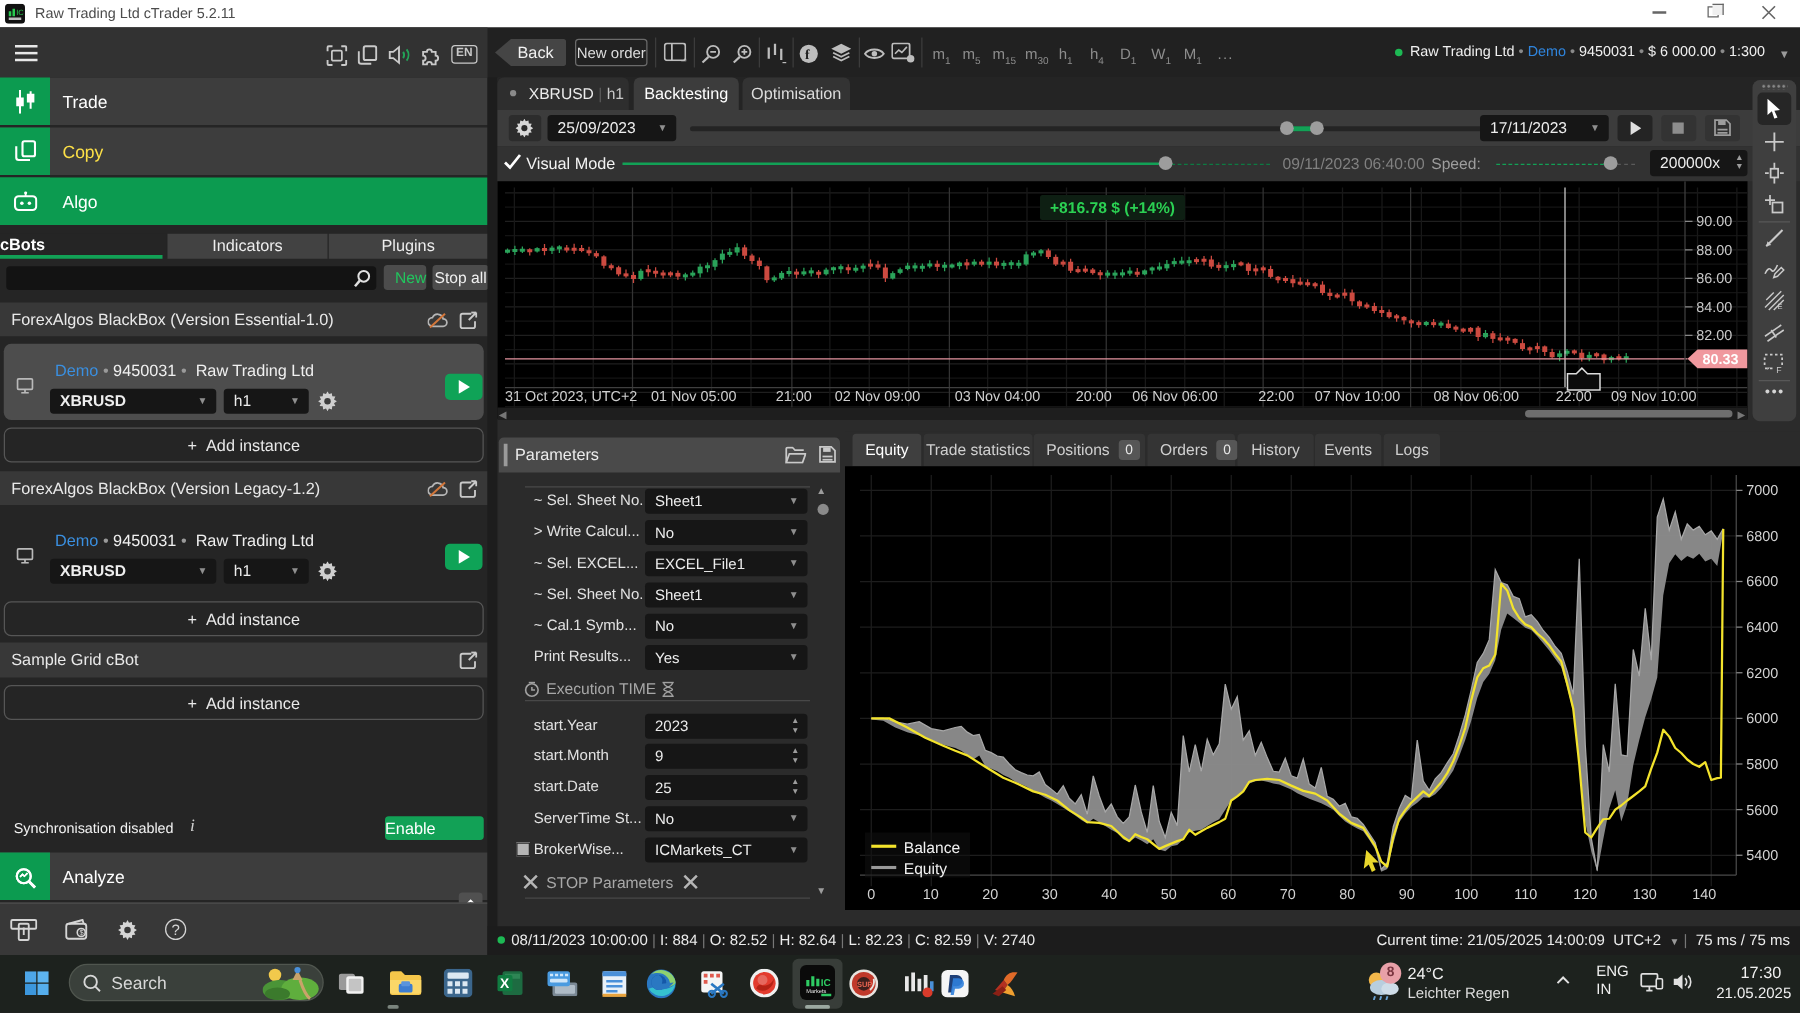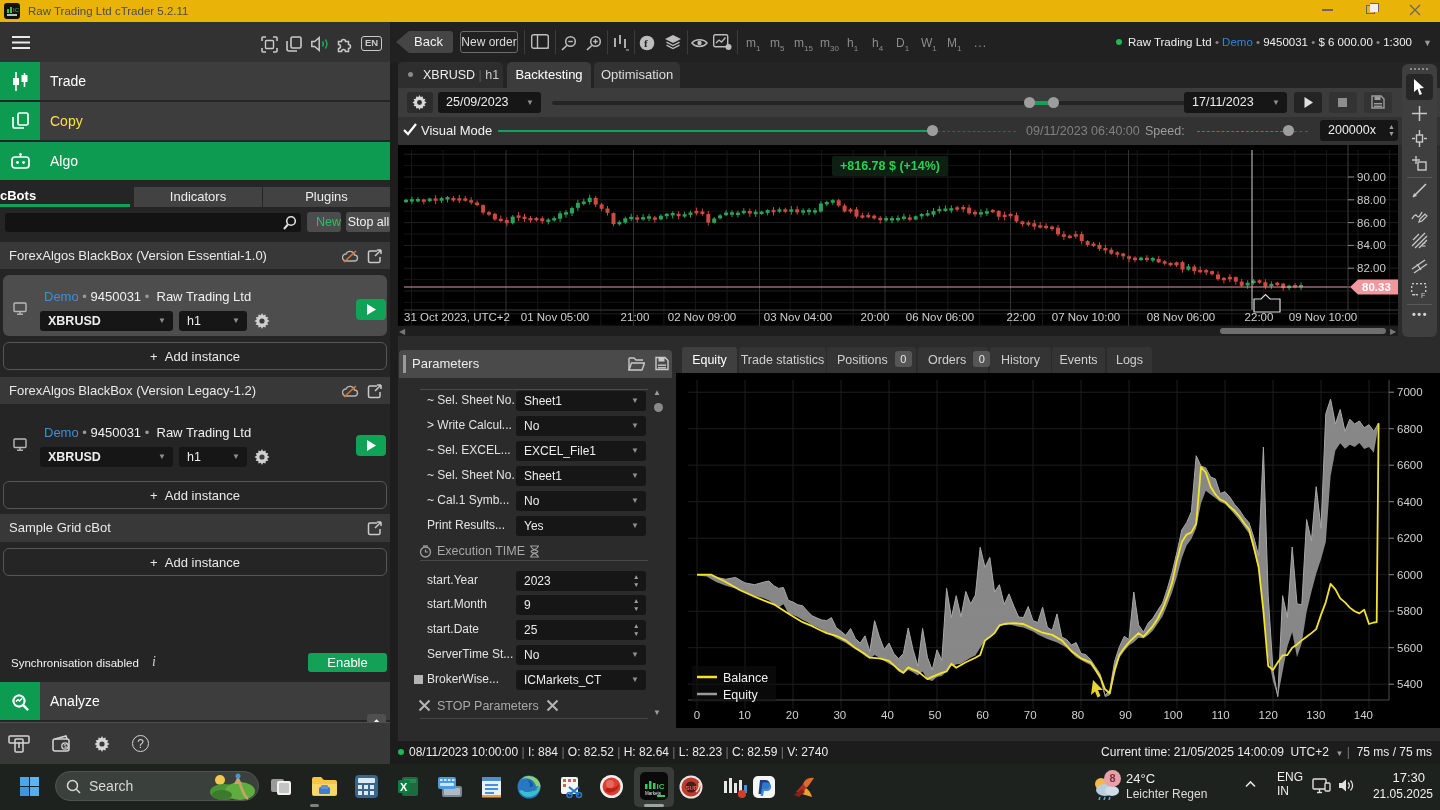--- a/index.html
+++ b/index.html
@@ -1,29 +1,29 @@
 <!DOCTYPE html>
 <html><head><meta charset="utf-8">
 <style>
 *{margin:0;padding:0;box-sizing:border-box}
 html,body{width:1440px;height:810px;overflow:hidden;background:#232323;font-family:"Liberation Sans",sans-serif}
 .ab{position:absolute}
 svg{display:block}
 .dd{position:absolute;background:#161616;border-radius:3px;color:#ededed;font-size:12.5px;line-height:20px;height:20px;padding-left:8px}
 .ddv{position:absolute;right:7px;top:0;color:#8f8f8f;font-size:8px;line-height:20px}
 .plabel{position:absolute;color:#e2e2e2;font-size:12.5px;line-height:25px;height:25px}
-.gbtn{position:absolute;background:#12a156;border-radius:3px;color:#fff;text-align:center}
+.gbtn{position:absolute;background:#12a156;border-radius:3px;color:#fff;text-align:left}
 .tfl{position:absolute;color:#8d8d8d;font-size:12px;top:36px}
 .tfl span{font-size:8px;vertical-align:-4px}
 .sep{position:absolute;width:1px;background:#3c3c3c;top:30px;height:24px}
 .hdr{position:absolute;left:0;width:390px;background:#383838;color:#e9e9e9;font-size:13px}
 .addi{position:absolute;left:3px;width:384px;border:1px solid #565656;border-radius:6px;color:#e9e9e9;font-size:13px;text-align:center}
 </style></head>
 <body>
-<div class="ab" style="left:0;top:0;width:1440px;height:22px;background:#eab308">
+<div class="ab" style="left:0;top:0;width:1440px;height:22px;background:#ffffff">
  <svg class="ab" style="left:4px;top:3px" width="16" height="16" viewBox="0 0 16 16">
       <rect width="16" height="16" rx="3" fill="#111"></rect>
       <rect x="3" y="6" width="2" height="4" fill="#29c94f"></rect>
       <rect x="6" y="4" width="2" height="6" fill="#29c94f"></rect>
       <rect x="9" y="5" width="5" height="5" fill="none"></rect>
       <text x="9" y="9" font-size="6" fill="#29c94f" font-family="Liberation Sans">IC</text>
       <rect x="3" y="11" width="10" height="2" fill="#bbb"></rect>
     </svg>
  <div class="ab" style="left:28px;top:0;line-height:22px;font-size:11.5px;color:#4c4c4c">Raw Trading Ltd cTrader 5.2.11</div>
  <div class="ab" style="left:1322px;top:9px;width:11px;height:1.5px;background:#666"></div>

